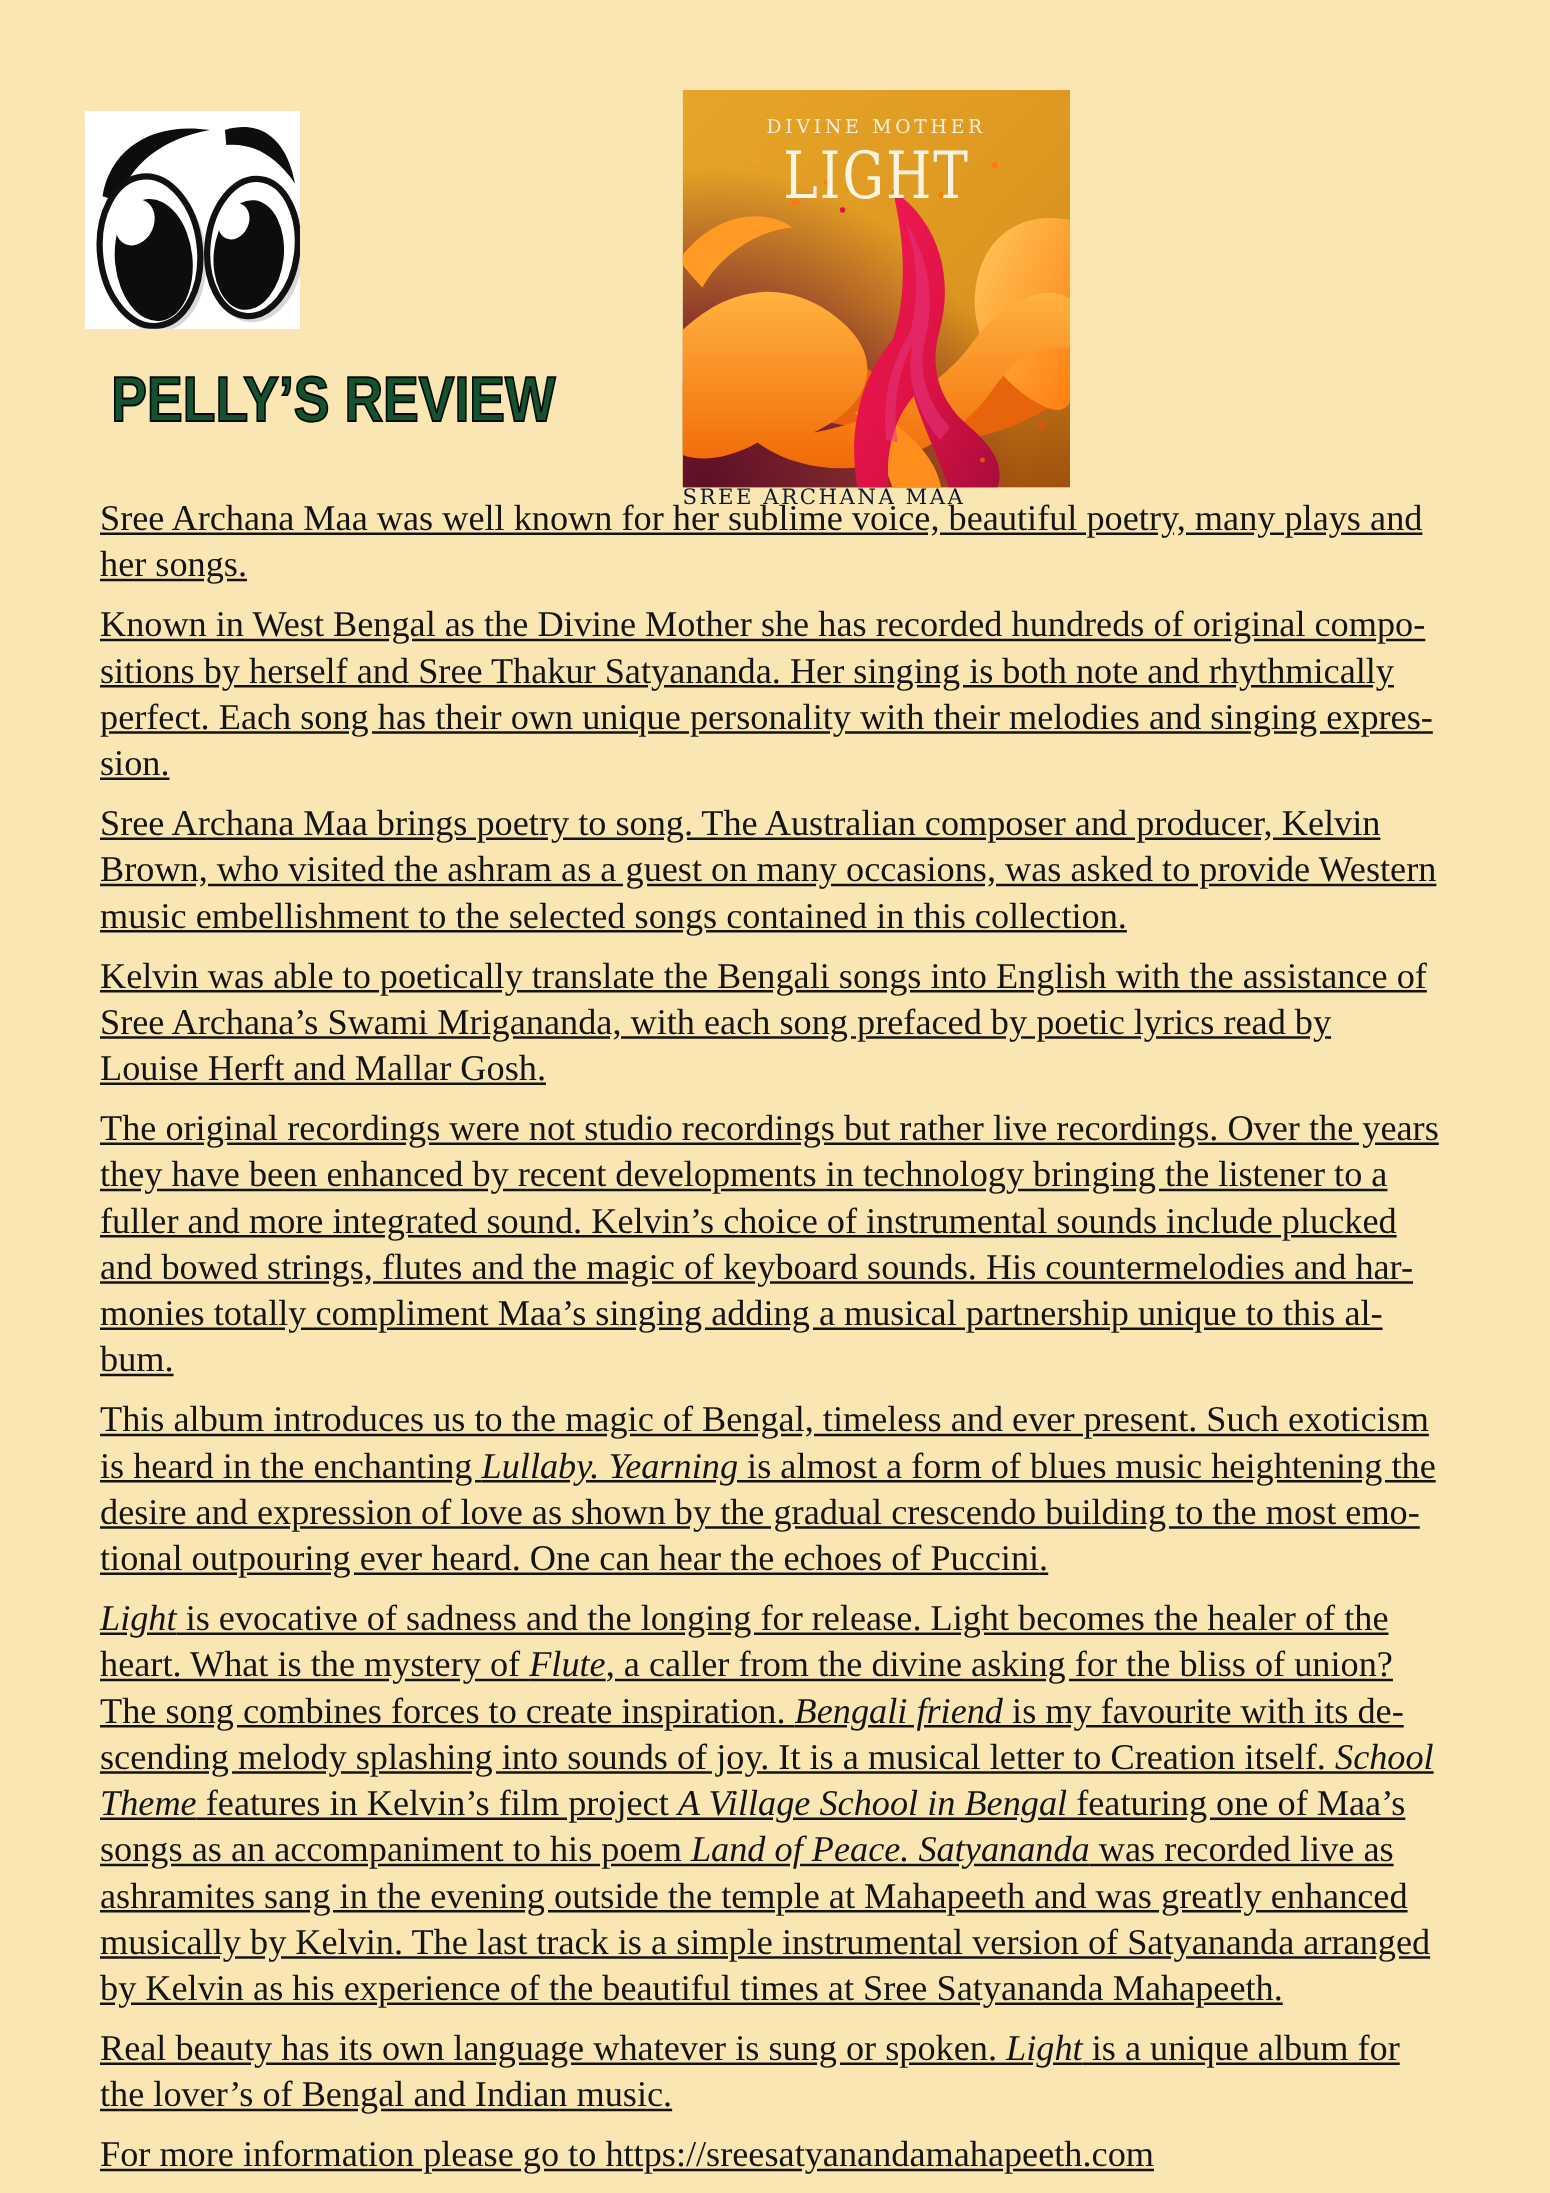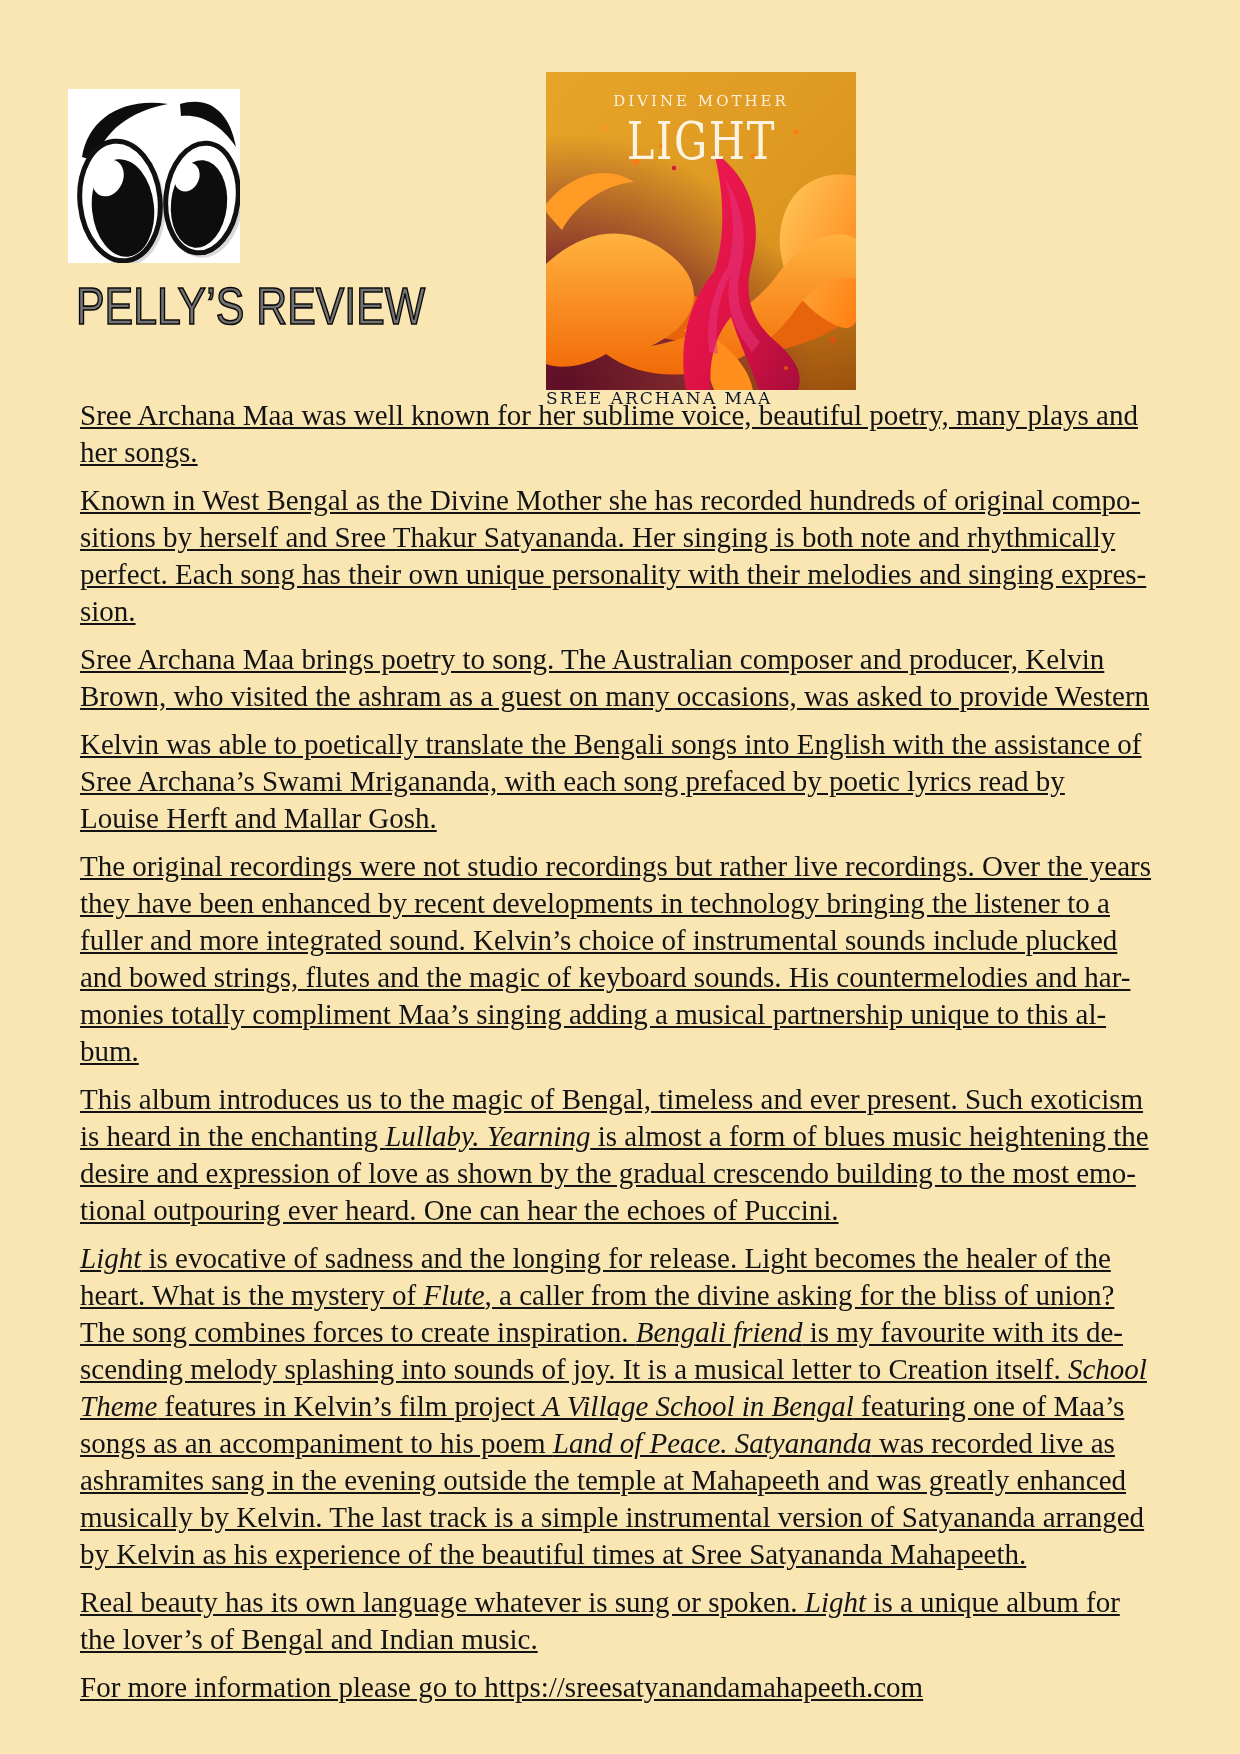--- a/index.html
+++ b/index.html
@@ -10,25 +10,25 @@
     color:#141414;
     position:relative;
     overflow:hidden;
   }
   .logo-box{
     position:absolute;left:68px;top:89px;width:172px;height:174px;
     background:#ffffff;
   }
   .logo-box svg{display:block;width:100%;height:100%;}
   .page-title{
-    position:absolute;left:76px;top:282px;margin:0;
+    position:absolute;left:76px;top:282px;margin:13px;
     font-family:"Liberation Sans", sans-serif;
-    font-weight:400;
+    font-weight:700;
     font-size:51px;line-height:50px;
-    color:#737373;
+    color:#14532d;
     letter-spacing:0px;
     white-space:nowrap;
   }
   .page-title .squeeze{
     display:inline-block;
     transform:scaleX(0.84);
     transform-origin:left center;
     -webkit-text-stroke:1.6px #0a0a0a;
   }
   .album{
@@ -174,20 +174,21 @@
     </p>
     <p>
       <span class="line"><span>Known in West Bengal as the Divine Mother she has recorded hundreds of original compo-</span></span>
       <span class="line"><span>sitions by herself and Sree Thakur Satyananda. Her singing is both note and rhythmically</span></span>
       <span class="line"><span>perfect. Each song has their own unique personality with their melodies and singing expres-</span></span>
       <span class="line"><span>sion.</span></span>
     </p>
     <p>
       <span class="line"><span>Sree Archana Maa brings poetry to song. The Australian composer and producer, Kelvin</span></span>
       <span class="line"><span>Brown, who visited the ashram as a guest on many occasions, was asked to provide Western</span></span>
+      <span class="line"><span>music embellishment to the selected songs contained in this collection.</span></span>
     </p>
     <p>
       <span class="line"><span>Kelvin was able to poetically translate the Bengali songs into English with the assistance of</span></span>
       <span class="line"><span>Sree Archana’s Swami Mrigananda, with each song prefaced by poetic lyrics read by</span></span>
       <span class="line"><span>Louise Herft and Mallar Gosh.</span></span>
     </p>
     <p>
       <span class="line"><span>The original recordings were not studio recordings but rather live recordings. Over the years</span></span>
       <span class="line"><span>they have been enhanced by recent developments in technology bringing the listener to a</span></span>
       <span class="line"><span>fuller and more integrated sound. Kelvin’s choice of instrumental sounds include plucked</span></span>

